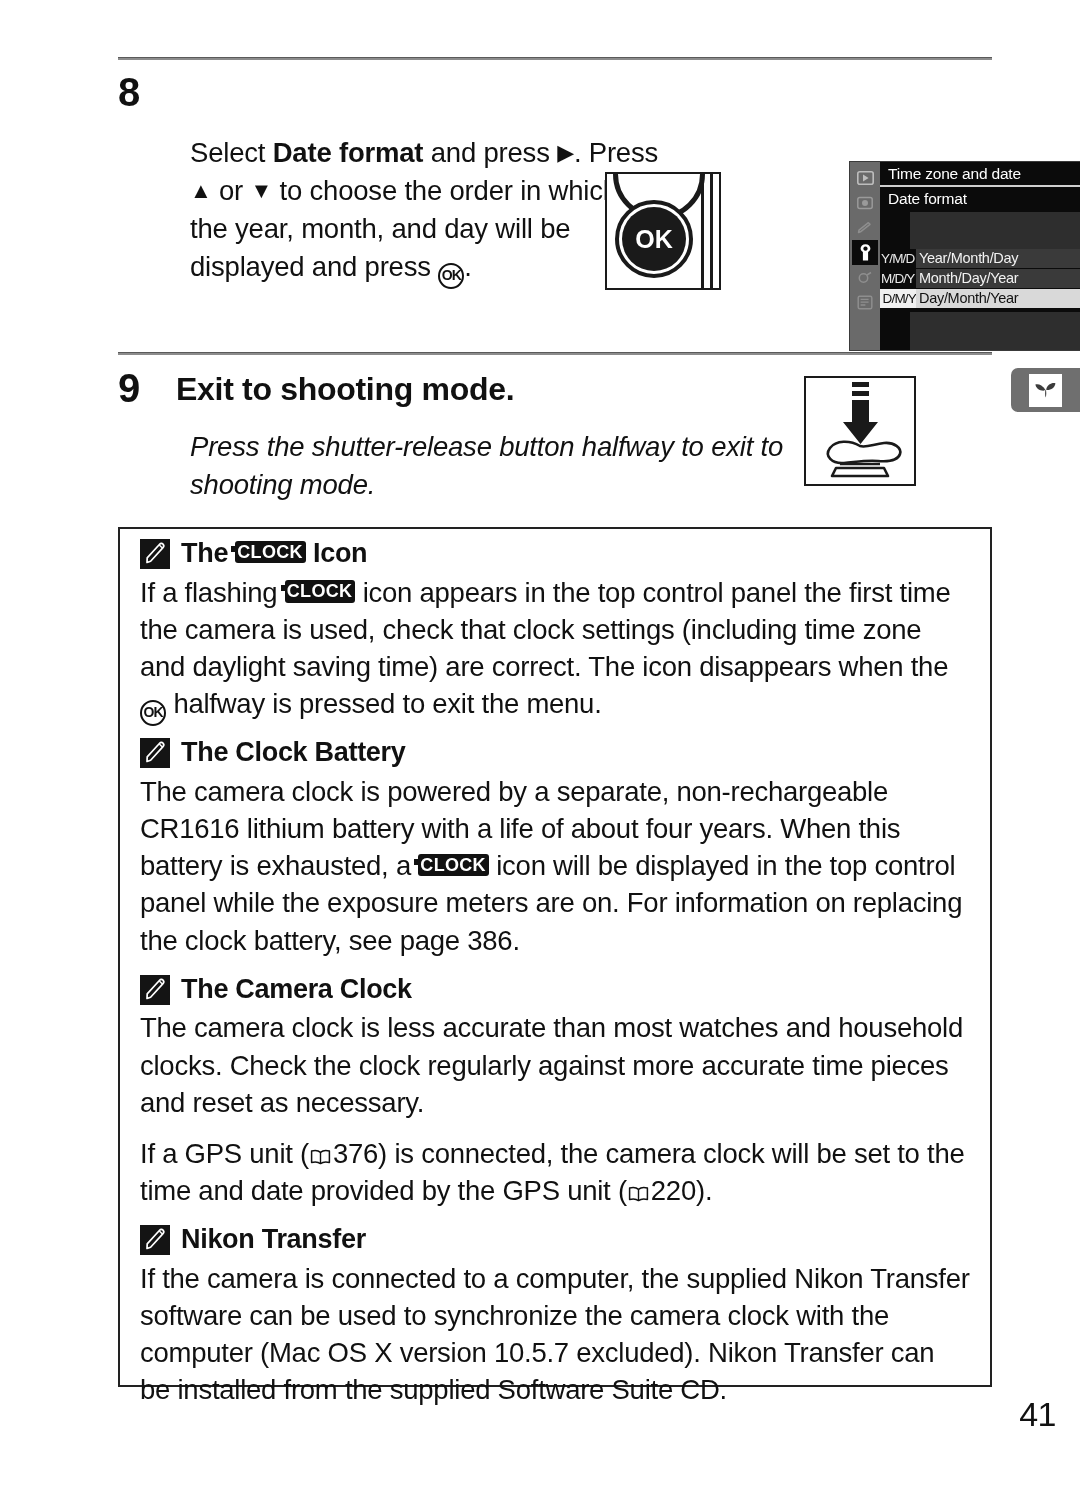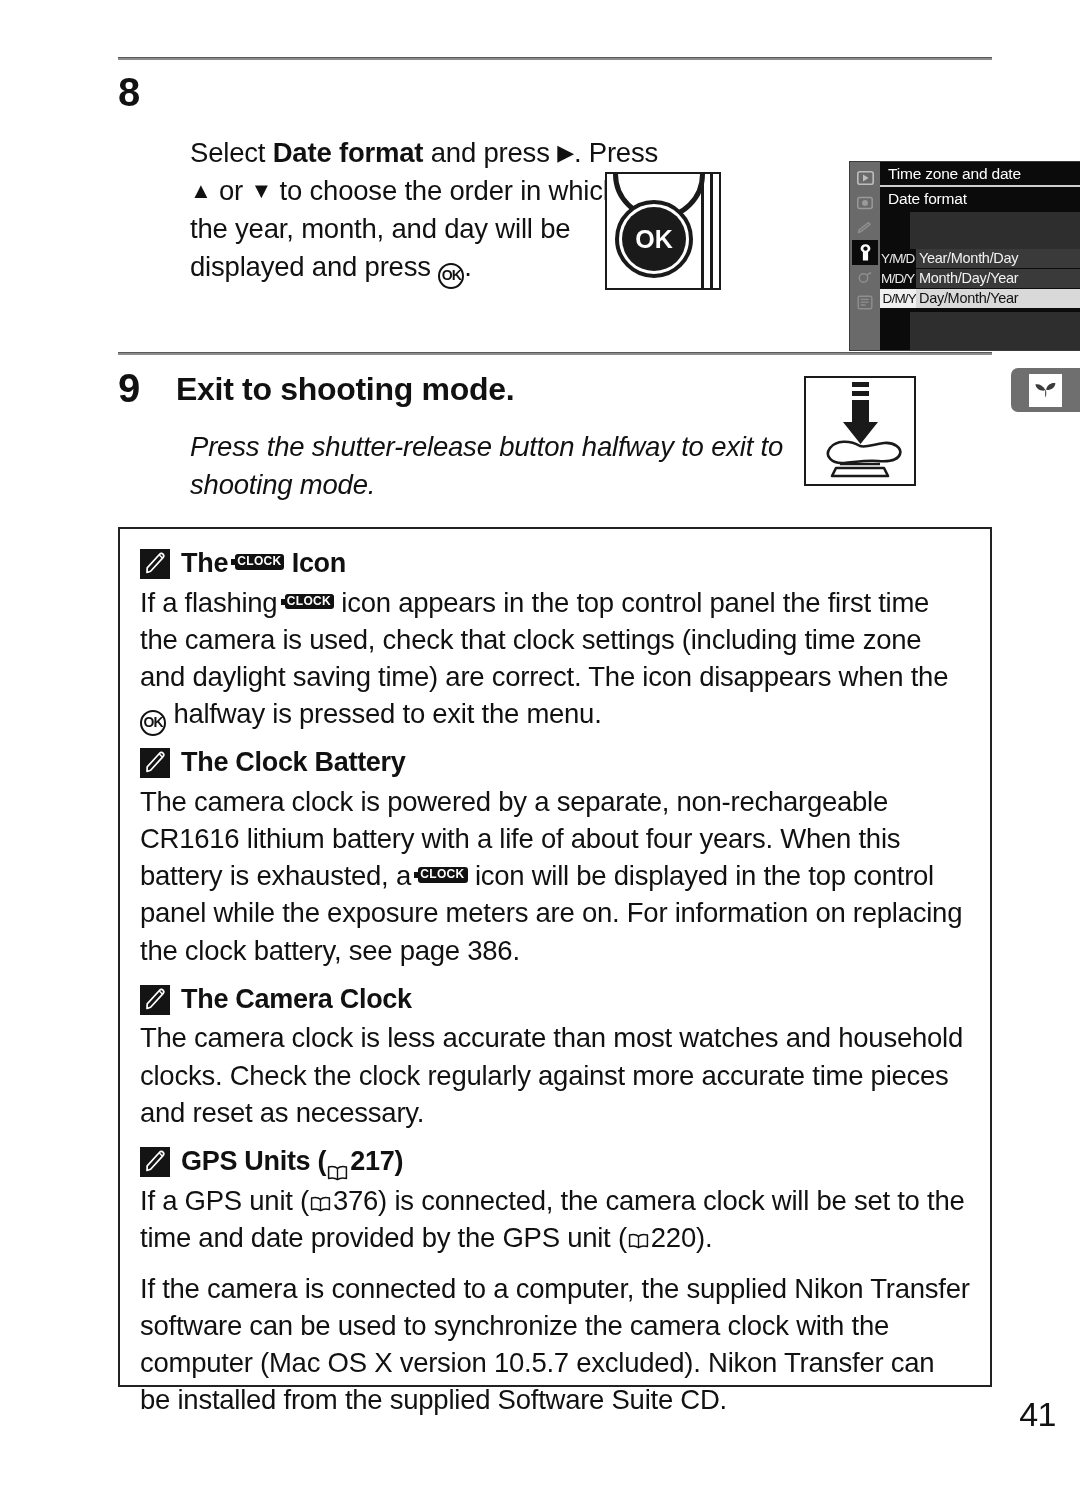--- a/index.html
+++ b/index.html
@@ -252,21 +252,21 @@
     justify-content: center;
   }
 
   
   #notes {
     position: absolute;
     left: 118px; top: 527px;
     width: 874px; height: 860px;
     border: 2px solid #222222;
     background: #ffffff;
-    padding: 18px 20px 0 20px;
+    padding: 8px 20px 0 20px;
   }
   .note-head {
     display: flex;
     align-items: center;
     font-size: 27px;
     font-weight: bold;
     letter-spacing: -0.3px;
     margin-bottom: 3px;
     line-height: 1.25;
   }
@@ -287,21 +287,21 @@
   }
   .note-body:last-child { margin-bottom: 0; }
 
   
   .clock-badge {
     display: inline-block;
     position: relative;
     top: -3px;
     background: #111111;
     color: #ffffff;
-    font-size: 12px;
+    font-size: 18px;
     font-weight: bold;
     letter-spacing: 0.3px;
     padding: 1px 3px 1px 2px;
     border-radius: 3px;
     line-height: 1.12;
     vertical-align: middle;
   }
   .clock-badge::before {
     content: "";
     position: absolute;
@@ -473,44 +473,36 @@
     <span class="pencil">
       <svg width="30" height="30" viewBox="0 0 30 30">
           <path d="M7 23.5 L10.6 22.2 L23 8.6 C24 7.5 24 6.1 23 5.1 C22 4.1 20.6 4.2 19.6 5.3 L7.2 18.9 Z" fill="none" stroke="#ffffff" stroke-width="1.7" stroke-linejoin="round"></path>
           <path d="M19.3 6.0 L22.6 9.2" stroke="#ffffff" stroke-width="1.4"></path>
         </svg>
     </span>
     <span class="htext">The Camera Clock</span>
   </div>
   <div class="note-body">The camera clock is less accurate than most watches and household clocks.  Check the clock regularly against more accurate time pieces and reset as necessary.</div>
 
-  <div class="note-head">
-    <span class="pencil">
-      <svg width="30" height="30" viewBox="0 0 30 30">
-          <path d="M7 23.5 L10.6 22.2 L23 8.6 C24 7.5 24 6.1 23 5.1 C22 4.1 20.6 4.2 19.6 5.3 L7.2 18.9 Z" fill="none" stroke="#ffffff" stroke-width="1.7" stroke-linejoin="round"></path>
-          <path d="M19.3 6.0 L22.6 9.2" stroke="#ffffff" stroke-width="1.4"></path>
-        </svg>
-    </span>
-    <span class="htext">GPS Units</span>
-      <span class="htext">&nbsp;</span>
-      <span class="pgref">(</span>
-      <span class="book"><svg width="21" height="16" viewBox="0 0 21 16">
-          <path d="M10.5 3.4 C8.3 1.4 4.7 1.2 1.6 2.0 L1.6 13.4 C4.7 12.6 8.3 12.8 10.5 14.6 C12.7 12.8 16.3 12.6 19.4 13.4 L19.4 2.0 C16.3 1.2 12.7 1.4 10.5 3.4 Z" fill="none" stroke="#111" stroke-width="1.5" stroke-linejoin="round"></path>
-          <path d="M10.5 3.6 L10.5 14.4" stroke="#111" stroke-width="1.4"></path>
-        </svg></span>
-      <span class="pgref">217</span>
-      <span class="pgref">)</span>
-  </div>
   <div class="note-body">
     <span>If a GPS unit (</span><span class="book"><svg width="21" height="16" viewBox="0 0 21 16">
           <path d="M10.5 3.4 C8.3 1.4 4.7 1.2 1.6 2.0 L1.6 13.4 C4.7 12.6 8.3 12.8 10.5 14.6 C12.7 12.8 16.3 12.6 19.4 13.4 L19.4 2.0 C16.3 1.2 12.7 1.4 10.5 3.4 Z" fill="none" stroke="#111" stroke-width="1.5" stroke-linejoin="round"></path>
           <path d="M10.5 3.6 L10.5 14.4" stroke="#111" stroke-width="1.4"></path>
         </svg></span><span>376</span><span>) is connected, the camera clock will be set to the time and date provided by the GPS unit (</span><span class="book"><svg width="21" height="16" viewBox="0 0 21 16">
           <path d="M10.5 3.4 C8.3 1.4 4.7 1.2 1.6 2.0 L1.6 13.4 C4.7 12.6 8.3 12.8 10.5 14.6 C12.7 12.8 16.3 12.6 19.4 13.4 L19.4 2.0 C16.3 1.2 12.7 1.4 10.5 3.4 Z" fill="none" stroke="#111" stroke-width="1.5" stroke-linejoin="round"></path>
           <path d="M10.5 3.6 L10.5 14.4" stroke="#111" stroke-width="1.4"></path>
         </svg></span><span>220</span><span>).</span>
   </div>
 
+  <div class="note-head">
+    <span class="pencil">
+      <svg width="30" height="30" viewBox="0 0 30 30">
+          <path d="M7 23.5 L10.6 22.2 L23 8.6 C24 7.5 24 6.1 23 5.1 C22 4.1 20.6 4.2 19.6 5.3 L7.2 18.9 Z" fill="none" stroke="#ffffff" stroke-width="1.7" stroke-linejoin="round"></path>
+          <path d="M19.3 6.0 L22.6 9.2" stroke="#ffffff" stroke-width="1.4"></path>
+        </svg>
+    </span>
+    <span class="htext">Nikon Transfer</span>
+  </div>
   <div class="note-body">If the camera is connected to a computer, the supplied Nikon Transfer software can be used to synchronize the camera clock with the computer (Mac OS X version 10.5.7 excluded). Nikon Transfer can be installed from the supplied Software Suite CD.</div>
 
 </div>
 
 <div id="page-num">41</div>
 
 </body></html>

